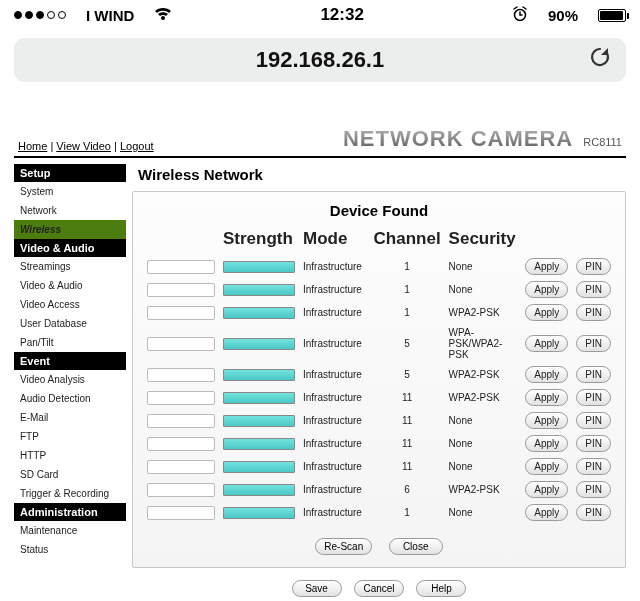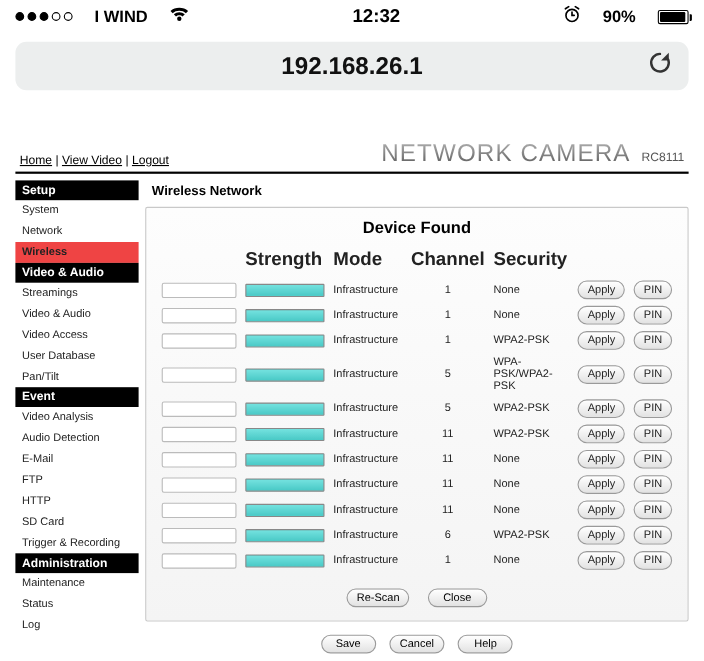--- a/index.html
+++ b/index.html
@@ -16,32 +16,32 @@
   
   .addr-wrap { padding: 8px 14px 14px; }
   .addr { background: #eceeee; border-radius: 10px; height: 44px; display: flex; align-items: center; justify-content: center; position: relative; font-size: 22px; font-weight: 600; color: #111; }
   .addr .reload { position: absolute; right: 14px; top: 50%; transform: translateY(-50%); }
   
   .page { padding: 0 14px; }
   .header-row { display: flex; align-items: flex-end; justify-content: space-between; border-bottom: 2px solid #000; padding: 30px 4px 4px 4px; }
   .crumbs { font-size: 11px; color: #000; }
   .crumbs a { color: #000; text-decoration: underline; cursor: pointer; }
   .logo-wrap { display: flex; align-items: baseline; gap: 10px; }
-  .logo { font-size: 22px; font-weight: 400; letter-spacing: 1px;
+  .logo { font-size: 22px; font-weight: 700; letter-spacing: 1px;
           background: linear-gradient(#bbb, #555);
           -webkit-background-clip: text; background-clip: text; color: transparent;
           font-family: Arial, sans-serif; }
   .model { font-size: 11px; color: #555; }
   .main { display: flex; gap: 6px; padding-top: 6px; }
   .sidebar { width: 112px; font-size: 10px; }
   .side-section { background: #000; color: #fff; padding: 3px 6px; font-size: 11px; font-weight: 700; }
   .side-item { padding: 2px 6px; color: #222; cursor: pointer; font-size: 10px; line-height: 1.5; }
-  .side-item.active { background: #ef4444; font-weight: 700; }
+  .side-item.active { background: #4d7c0f; font-weight: 700; font-style: italic; }
   .content { flex: 1; }
-  .content-title { font-size: 12px; font-weight: 700; padding: 2px 0 8px 6px; }
+  .content-title { font-size: 15px; font-weight: 700; padding: 2px 0 8px 6px; }
   .panel { border: 1px solid #c9c9c9; background: linear-gradient(#fdfdfd,#f4f4f4); padding: 8px 10px 12px; border-radius: 2px; }
   .panel-title { text-align: center; font-size: 15px; font-weight: 700; padding: 2px 0 8px; }
   table.wifi { width: 100%; border-collapse: collapse; font-size: 10px; color: #222; }
   table.wifi th { text-align: left; font-size: 17px; padding: 2px 4px 6px; font-weight: 700;}
   table.wifi td { padding: 3px 4px; vertical-align: middle; }
   .ssid-input { width: 68px; height: 14px; border: 1px solid #bbb; border-radius: 2px; background: #fff; }
   .strength-bar { width: 72px; height: 12px; background: linear-gradient(#74e2df,#49c9c6); border: 1px solid #888; border-radius: 1px; }
   .pill { display: inline-block; min-width: 40px; padding: 1px 8px; font-size: 10px; border: 1px solid #9a9a9a; border-radius: 10px; background: linear-gradient(#fff,#e2e2e2); cursor: pointer; text-align: center; line-height: 13px; }
   .btn-row { text-align: center; padding-top: 12px; }
   .btn-row .pill { margin: 0 6px; min-width: 54px; }
@@ -126,21 +126,20 @@
         <div class="side-item">Video Analysis</div>
         <div class="side-item">Audio Detection</div>
         <div class="side-item">E-Mail</div>
         <div class="side-item">FTP</div>
         <div class="side-item">HTTP</div>
         <div class="side-item">SD Card</div>
         <div class="side-item">Trigger &amp; Recording</div>
         <div class="side-section">Administration</div>
         <div class="side-item">Maintenance</div>
         <div class="side-item">Status</div>
-        <div class="side-item">Log</div>
       </div>
 
     <div class="content">
       <div class="content-title">Wireless Network</div>
       <div class="panel">
         <div class="panel-title">Device Found</div>
         <table class="wifi">
           <thead>
             <tr>
               <th style="width:72px"></th>

